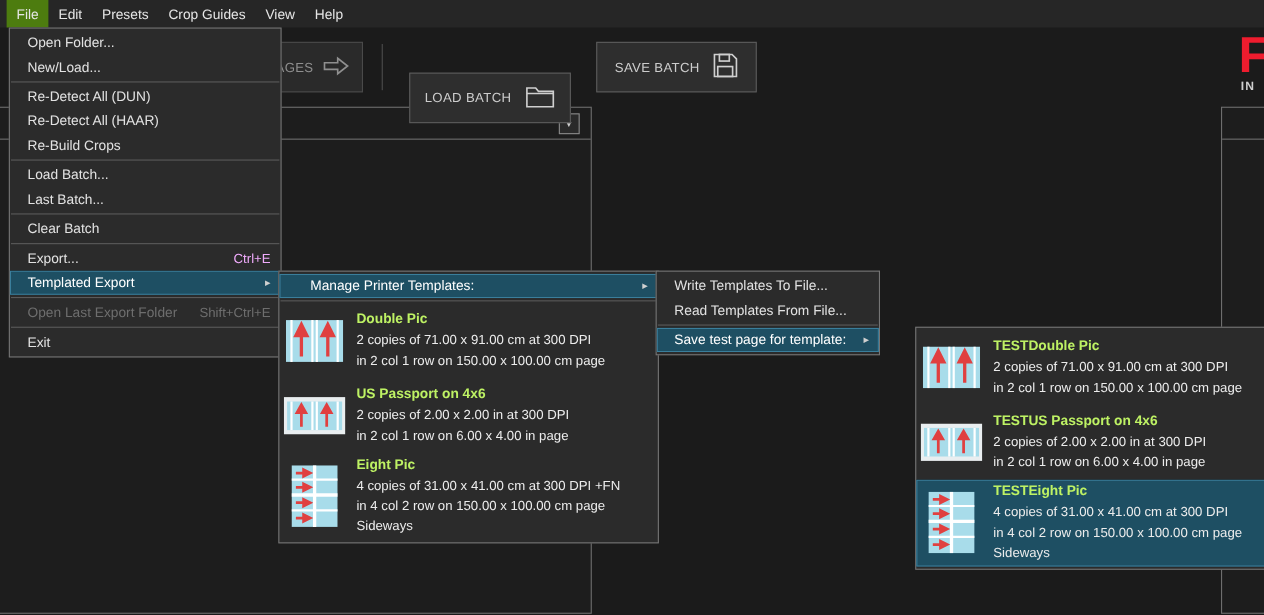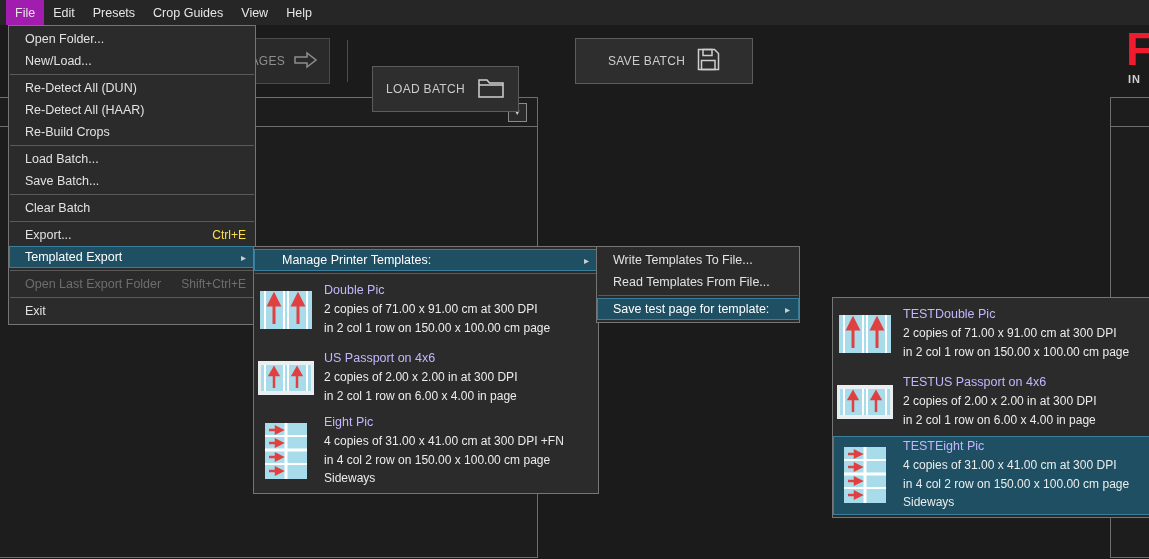--- a/index.html
+++ b/index.html
@@ -13,32 +13,32 @@
   .app { position:relative; width:1149px; height:559px; background:#1b1b1b; overflow:hidden; }
 
   
   .menubar {
     position:absolute; top:0; left:0; right:0; height:25px;
     background:#262626; display:flex; align-items:stretch; padding-left:6px; z-index:20;
   }
   .mitem {
     padding:0 9px; font-size:12.5px; color:#e6e6e6; display:flex; align-items:center; cursor:default;
   }
-  .mitem.active { background:#a21caf; }
+  .mitem.active { background:#4d7c0f; }
 
   
   .toolbar-btn {
     position:absolute; top:38px; height:46px;
     background:#2e2e2e; border:1px solid #5c5c5c;
     display:flex; align-items:center; justify-content:center; gap:12px;
     color:#cccccc; font-size:12px; letter-spacing:.3px; z-index:5; cursor:default;
   }
   #btn-images { left:222px; width:108px; color:#8f8f8f; background:#2a2a2a; border-color:#4a4a4a; justify-content:flex-end; padding-right:10px; gap:8px; }
   #btn-load   { left:372px; width:147px;margin-top:28px; }
-  #btn-save   { left:575px; width:178px; }
+  #btn-save   { left:542px; width:146px; }
   .toolbar-sep { position:absolute; left:347px; top:40px; width:1px; height:42px; background:#4d4d4d; z-index:5; }
 
   
   .logo { position:absolute; left:1126px; top:28px; z-index:4; width:30px; }
   .logo-f  { color:#ee1c2e; font-size:46px; font-weight:bold; line-height:.95; }
   .logo-in { color:#cfcfcf; font-size:11px; font-weight:bold; letter-spacing:1px; margin-top:1px; padding-left:2px; }
 
   
   .panel { position:absolute; background:#1d1d1d; border:1px solid #6e6e6e; z-index:1; }
   .panel-head {
@@ -67,35 +67,35 @@
   #file-menu { left:8px;   top:25px;  width:248px; z-index:30; }
   #sub-templated { left:253px; top:246px; width:346px; z-index:31; }
   #sub-manage    { left:596px; top:246px; width:204px; z-index:32; }
   #sub-savetest  { left:797px; top:297px; width:344px; z-index:33;margin-left:35px; }
 
   .menu-row {
     height:22px; display:flex; align-items:center;
     padding:0 9px 0 16px; font-size:12.5px; color:#e2e2e2; cursor:default;
   }
   .menu-row .lbl { flex:1 1 auto; white-space:nowrap; overflow:hidden; }
-  .menu-row .shortcut { color:#fde047; font-size:12px; margin-left:12px; }
+  .menu-row .shortcut { color:#f0abfc; font-size:12px; margin-left:12px; }
   .menu-row.disabled .lbl, .menu-row.disabled .shortcut { color:#6e6e6e; }
   .menu-row .arrow { color:#d0d0d0; font-size:10px; margin-left:8px; }
   .menu-sep { height:1px; background:#5a5a5a; margin:2px 1px; }
   .hl { background:#1e4f63; box-shadow:inset 0 0 0 1px #3a7e9b; color:#ffffff; }
   .pad-lg { padding-left:28px;gap:43px; }
 
   
   .tpl-item {
     display:flex; align-items:center; gap:10px;
     min-height:68px; padding:3px 8px 3px 4px; cursor:default;
   }
   .tpl-icon { width:56px; flex:0 0 56px; display:flex; justify-content:center; align-items:center; }
   .tpl-text { display:flex; flex-direction:column; }
-  .tpl-name { font-weight:normal; font-size:12.5px; color:#c4b5fd; margin-bottom:3px; }
+  .tpl-name { font-weight:bold; font-size:12.5px; color:#bef264; margin-bottom:3px; }
   .tpl-line { font-size:12px; color:#ececec; line-height:1.55; }
 </style>
 </head>
 <body>
 
 <div class="app">
 
   <div class="panel" id="panel-left">
     <div class="panel-head">
       <span class="combo">▼</span>
@@ -167,21 +167,21 @@
       <span class="lbl">Re-Detect All (HAAR)</span>
     </div>
     <div class="menu-row">
       <span class="lbl">Re-Build Crops</span>
     </div>
     <div class="menu-sep"></div>
     <div class="menu-row">
       <span class="lbl">Load Batch...</span>
     </div>
     <div class="menu-row">
-      <span class="lbl">Save Batch...</span>
+      <span class="lbl">Last Batch...</span>
     </div>
     <div class="menu-sep"></div>
     <div class="menu-row">
       <span class="lbl">Clear Batch</span>
     </div>
     <div class="menu-sep"></div>
     <div class="menu-row">
       <span class="lbl">Export...</span>
       <span class="shortcut">Ctrl+E</span>
     </div>

